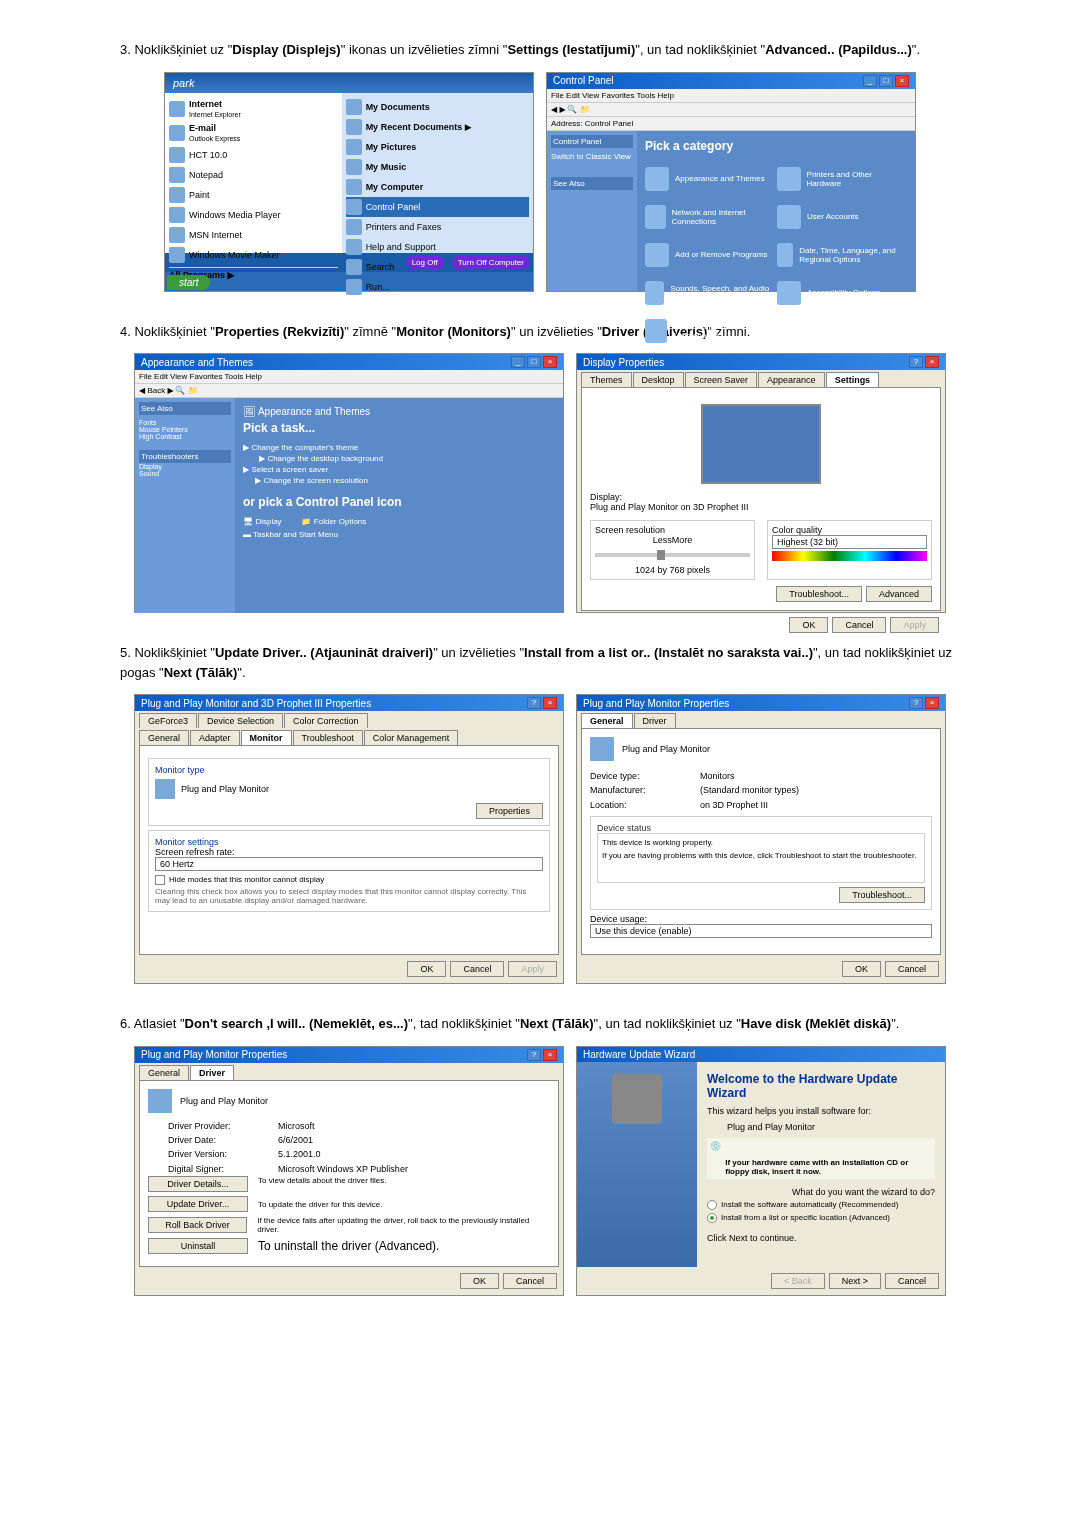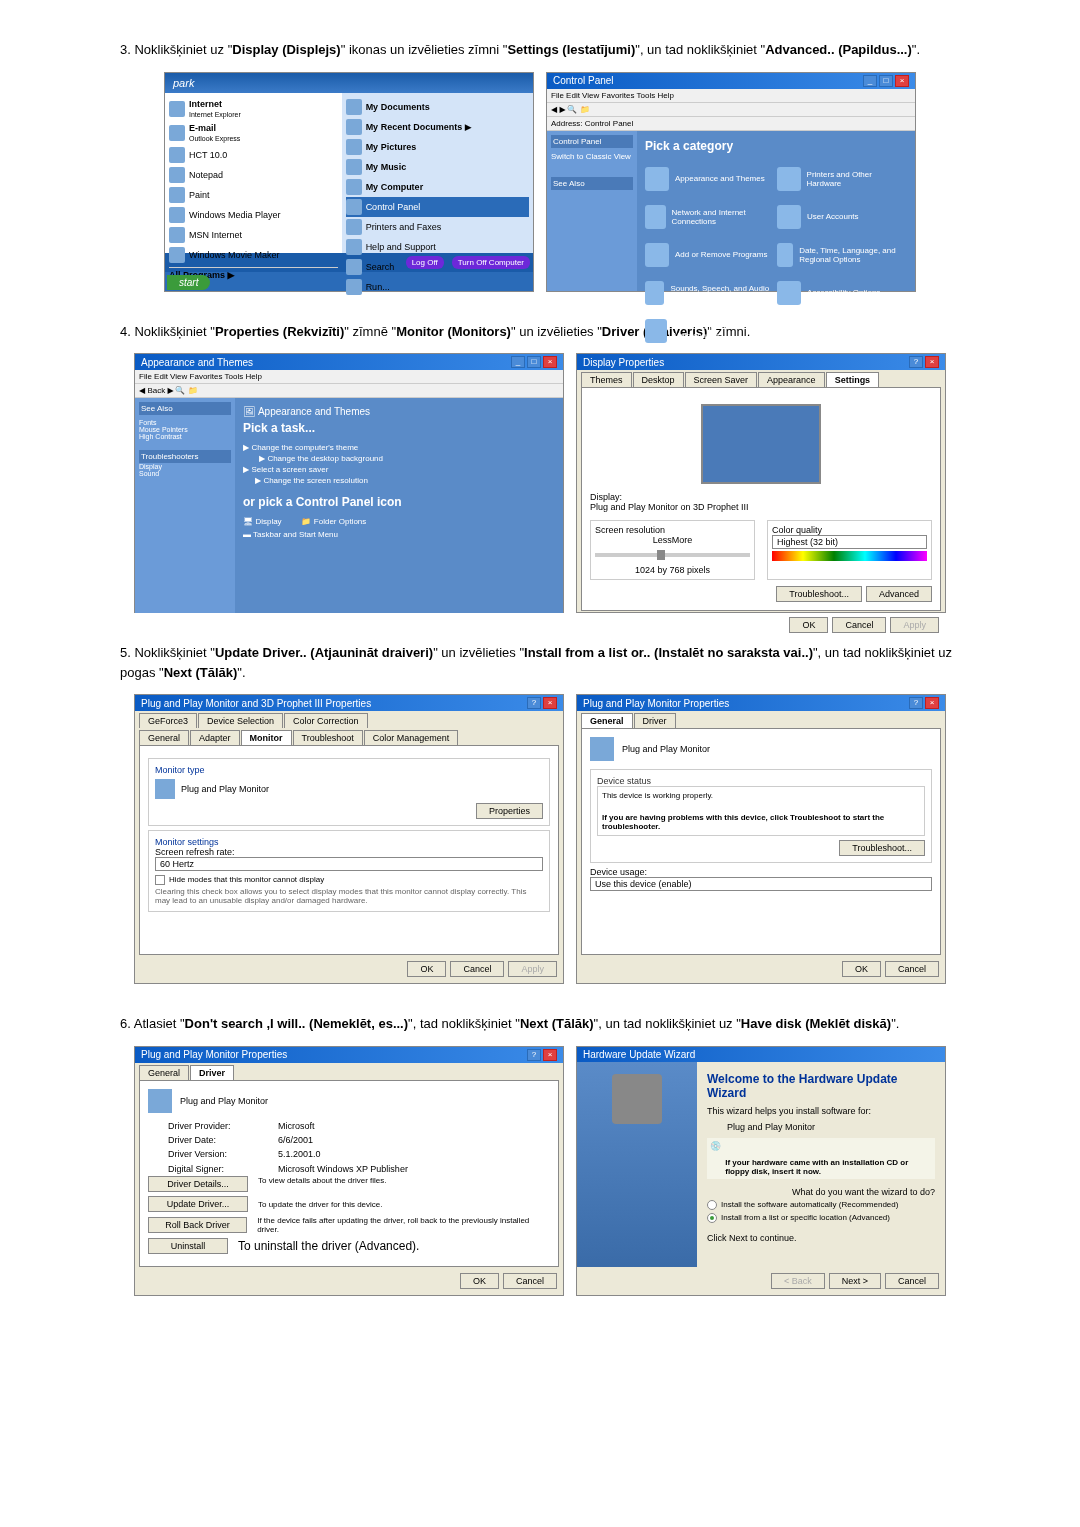--- a/index.html
+++ b/index.html
@@ -408,25 +408,39 @@
         </div>
         <div class="tabs">
           <div class="tab active">General</div>
           <div class="tab">Driver</div>
         </div>
         <div class="dlg-body">
           <div style="display:flex;align-items:center;gap:8px;margin-bottom:8px;">
             <div style="width:24px;height:24px;background:#7aa8d8;"></div>
             <span>Plug and Play Monitor</span>
           </div>
+          <div class="device-info">
+            <div class="info-row">
+                  <span class="info-label">Device type:</span>
+                  <span>Monitors</span>
+                </div>
+            <div class="info-row">
+                  <span class="info-label">Manufacturer:</span>
+                  <span>(Standard monitor types)</span>
+                </div>
+            <div class="info-row">
+                  <span class="info-label">Location:</span>
+                  <span>on 3D Prophet III</span>
+                </div>
+          </div>
           <div class="fieldset">
             <div class="legend">Device status</div>
             <div style="border:1px solid #ccc;background:#fff;padding:4px;height:50px;font-size:8px;">
               <div>This device is working properly.</div>
-              <div style="margin-top:13px;font-weight:bold;">If you are having problems with this device, click Troubleshoot to start the troubleshooter.</div>
+              <div style="margin-top:4px;">If you are having problems with this device, click Troubleshoot to start the troubleshooter.</div>
             </div>
             <div style="text-align:right;margin-top:4px;"><button class="btn">Troubleshoot...</button></div>
           </div>
           <div>Device usage:</div>
           <div class="color-dd">Use this device (enable)</div>
         </div>
         <div class="dlg-btns">
           <button class="btn">OK</button>
           <button class="btn">Cancel</button>
         </div>
@@ -484,21 +498,21 @@
           </div>
           <div style="display:flex;align-items:center;gap:10px;margin-top:4px;">
             <button class="btn" style="width:100px;">Update Driver...</button>
             <span style="font-size:8px;">To update the driver for this device.</span>
           </div>
           <div style="display:flex;align-items:center;gap:10px;margin-top:4px;">
             <button class="btn" style="width:100px;">Roll Back Driver</button>
             <span style="font-size:8px;">If the device fails after updating the driver, roll back to the previously installed driver.</span>
           </div>
           <div style="display:flex;align-items:center;gap:10px;margin-top:4px;">
-            <button class="btn" style="width:80px;">Uninstall</button>
+            <button class="btn" style="width:100px;">Uninstall</button>
             <span style="font-size:12px;">To uninstall the driver (Advanced).</span>
           </div>
         </div>
         <div class="dlg-btns">
           <button class="btn">OK</button>
           <button class="btn">Cancel</button>
         </div>
       </div>
     </div>
 

